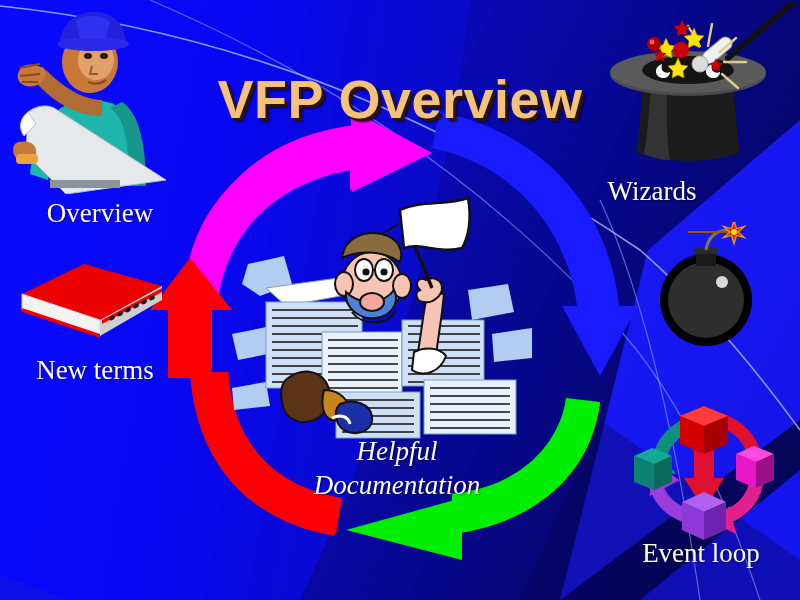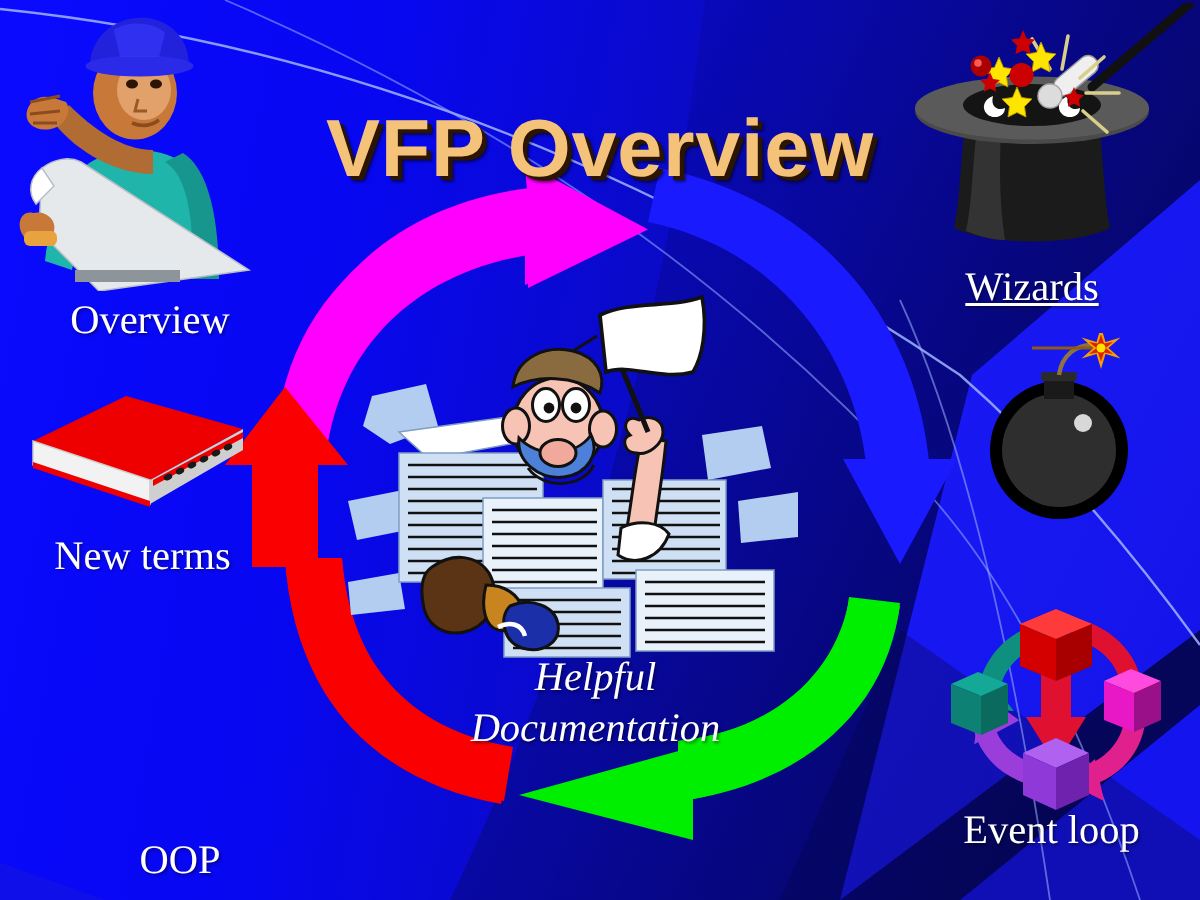--- a/index.html
+++ b/index.html
@@ -376,23 +376,22 @@
       <path d="M 100,226 C 108,222 116,224 118,232" fill="none" stroke="#ffffff" stroke-width="3"></path>
     </g>
   </svg>
 
   <div id="title">VFP Overview</div>
 
   <div class="cap" style="left:10px;top:198px;width:180px;">Overview</div>
 
   <div class="cap" style="left:0px;top:355px;width:190px;">New terms</div>
 
-  <div class="cap" style="left:36px;top:558px;width:168px;">OOP</div>
-
-  <div class="cap" style="left:608px;top:176px;width:160px;text-decoration:underline;">Wizards</div>
+
+  <div class="cap" style="left:572px;top:176px;width:160px;">Wizards</div>
 
 
   <div class="cap" style="left:608px;top:538px;width:186px;">Event loop</div>
 
   <div class="cap" style="left:266px;top:435px;width:262px;line-height:1.25;font-style:italic;">Helpful
 Documentation</div>
 
 </div>
 
 </body></html>

